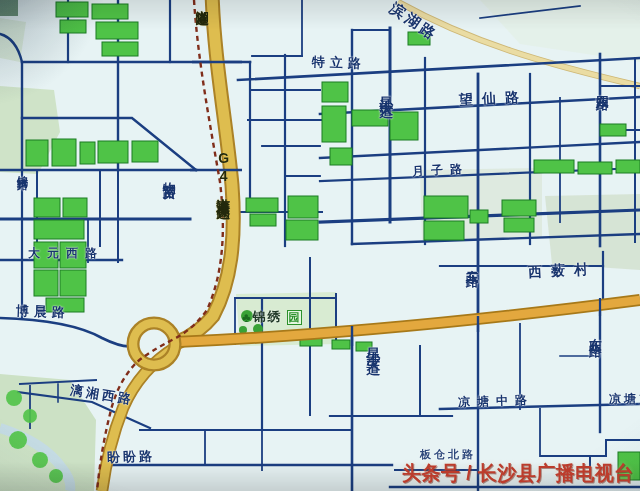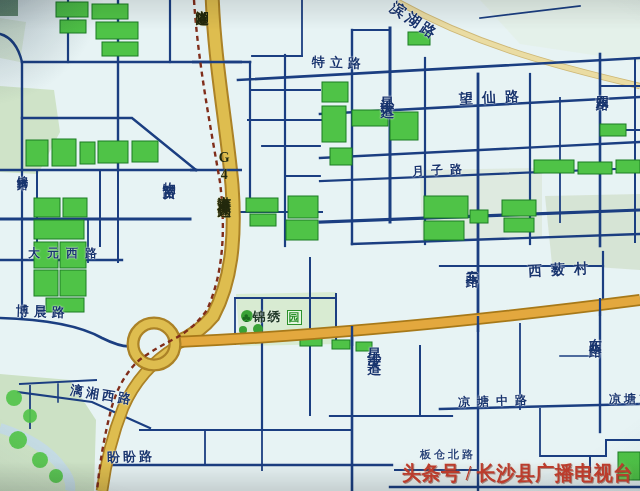--- a/index.html
+++ b/index.html
@@ -1,18 +1,18 @@
 <!DOCTYPE html>
 <html><head>
 <meta charset="utf-8">
 <style>
   html,body{margin:0;padding:0;background:#0c141c;}
   .stage{
     position:relative;width:640px;height:491px;overflow:hidden;
-    background:#e7f3f4;font-family:Liberation Serif, serif;
+    background:#e7f3f4;font-family:Liberation Sans, sans-serif;
   }
   .map-content{position:absolute;inset:0;filter:blur(0.55px) saturate(1.06);}
   svg{position:absolute;left:0;top:0;}
   .lbl{
     position:absolute;font-weight:700;color:#1a356b;white-space:nowrap;line-height:1.05;
     text-shadow:0 0 2px rgba(255,255,255,.9),0 0 1px rgba(255,255,255,.7);
   }
   .v{writing-mode:vertical-rl;text-orientation:upright;}
   .on-road{color:#23290e;text-shadow:0 0 1px rgba(235,215,130,.9);}
   .poi{position:absolute;display:flex;align-items:center;gap:2px;font-weight:700;}

